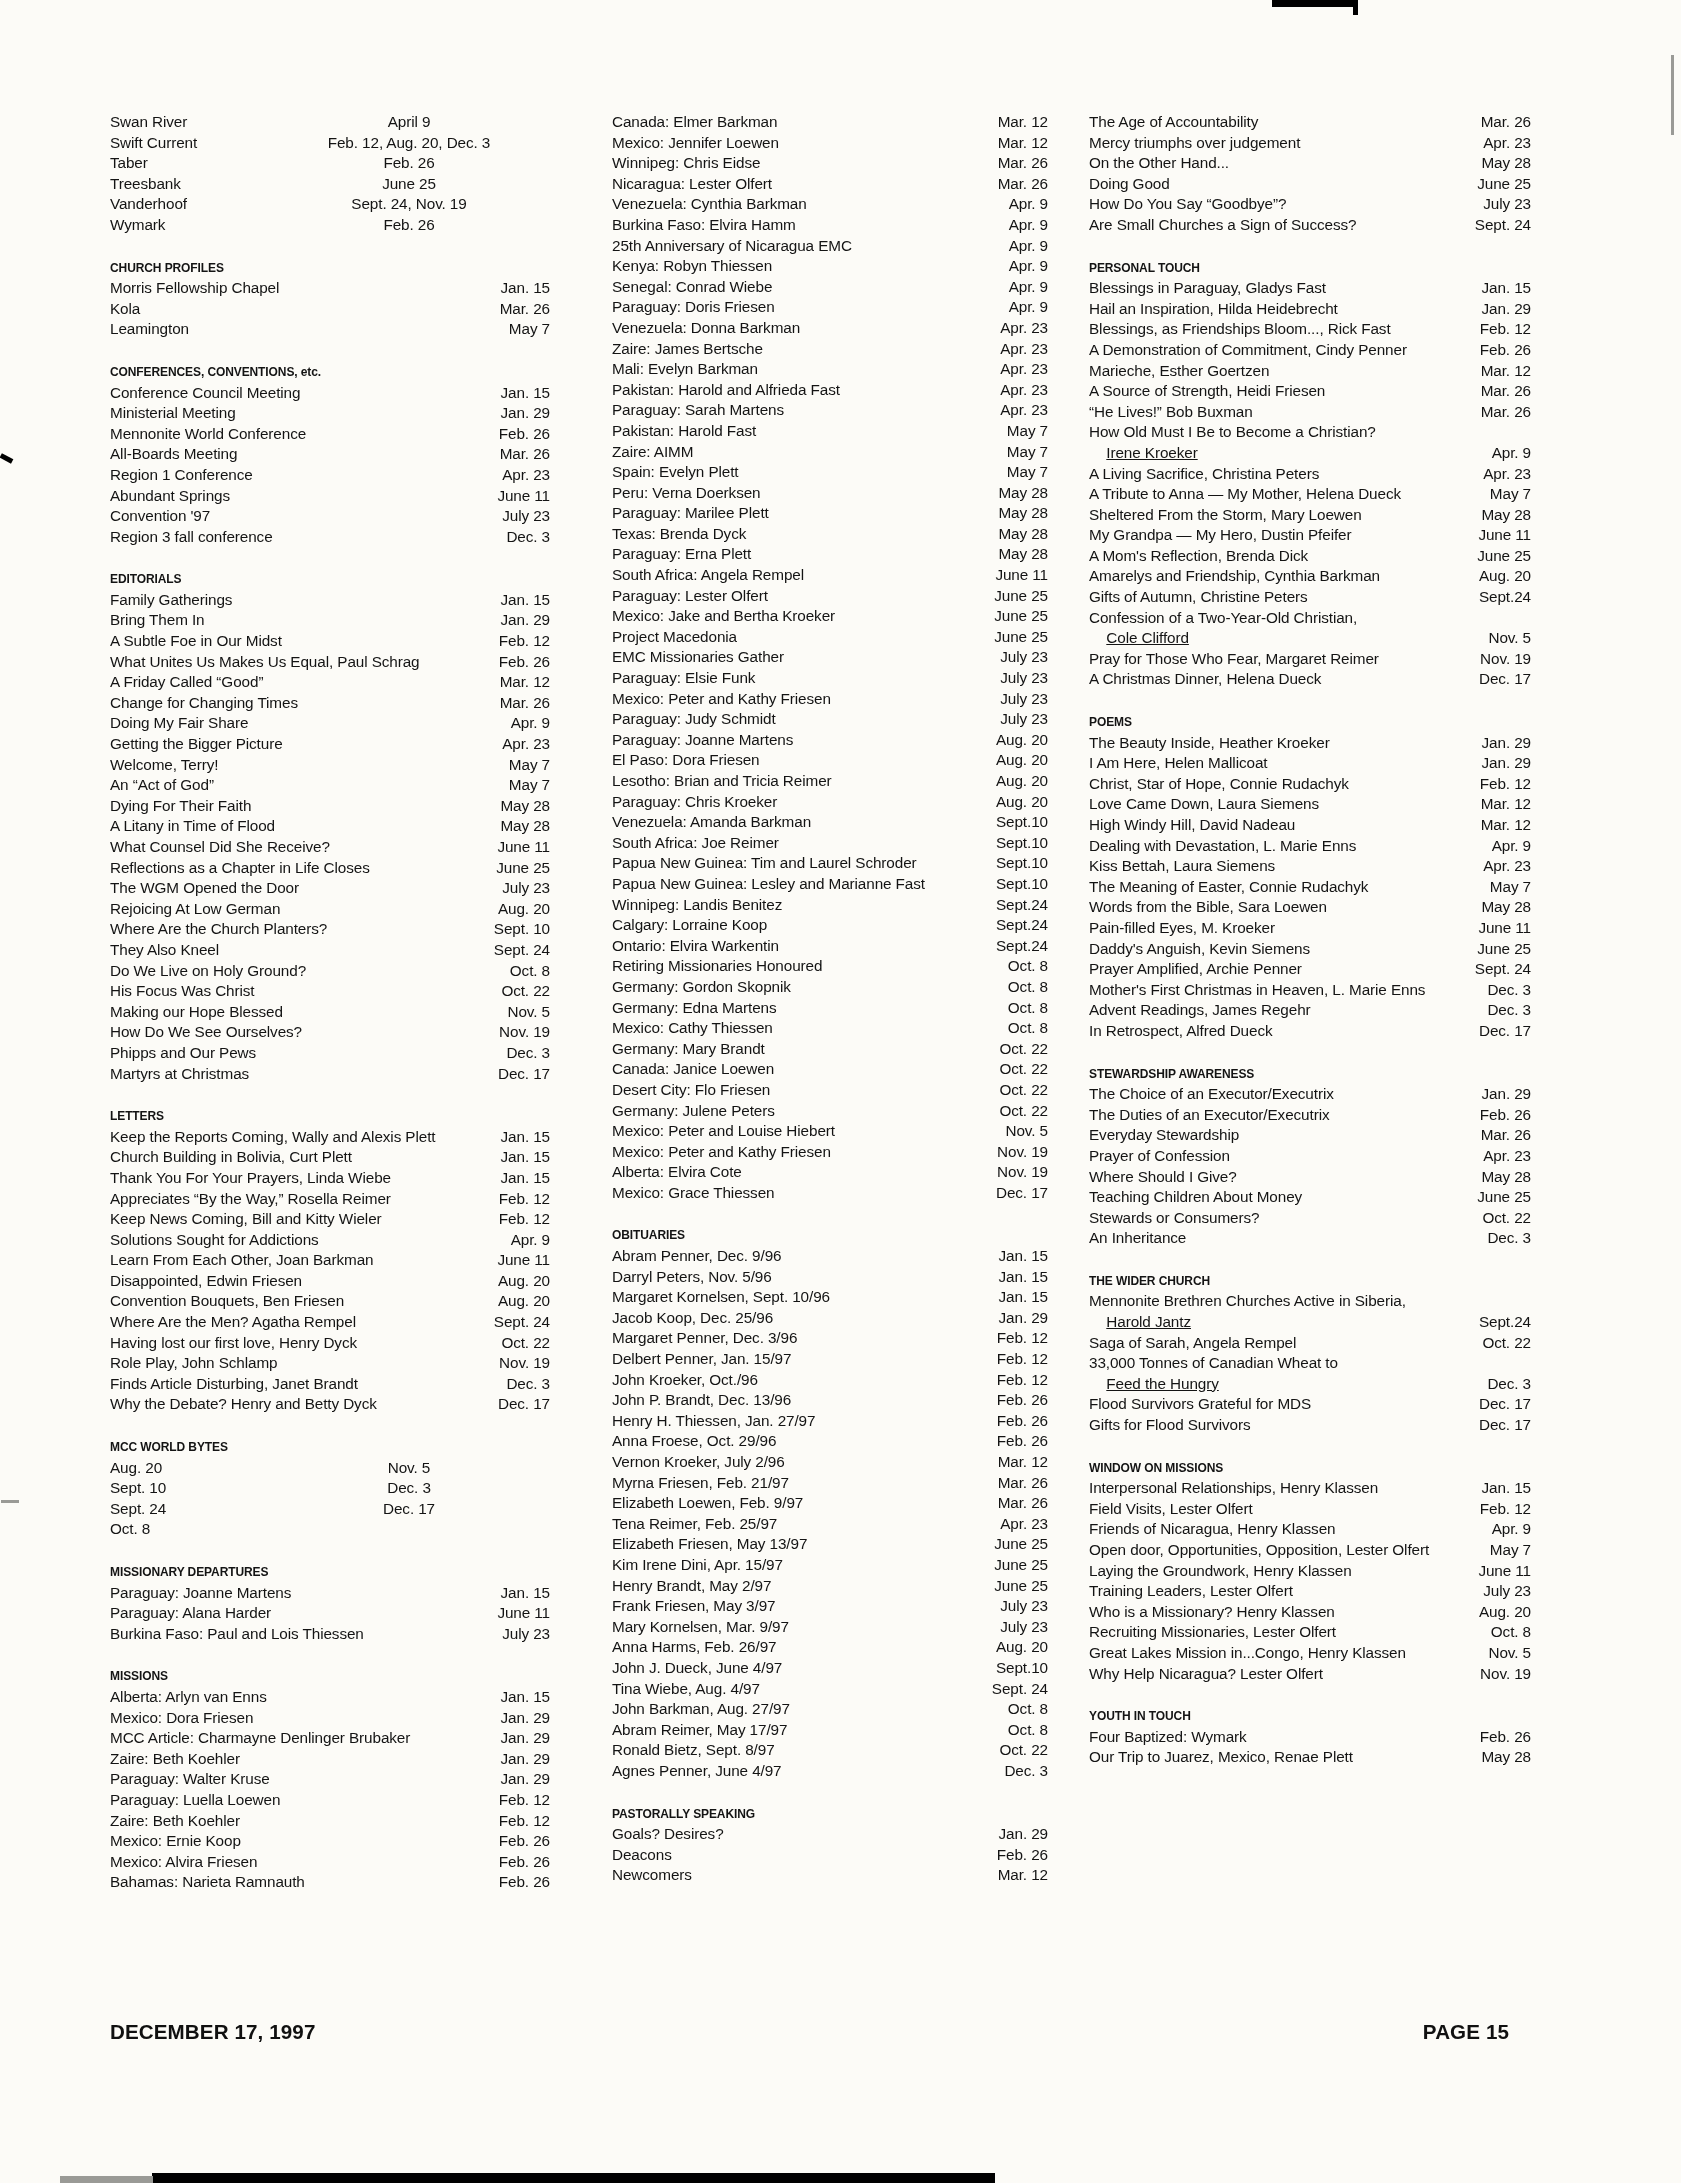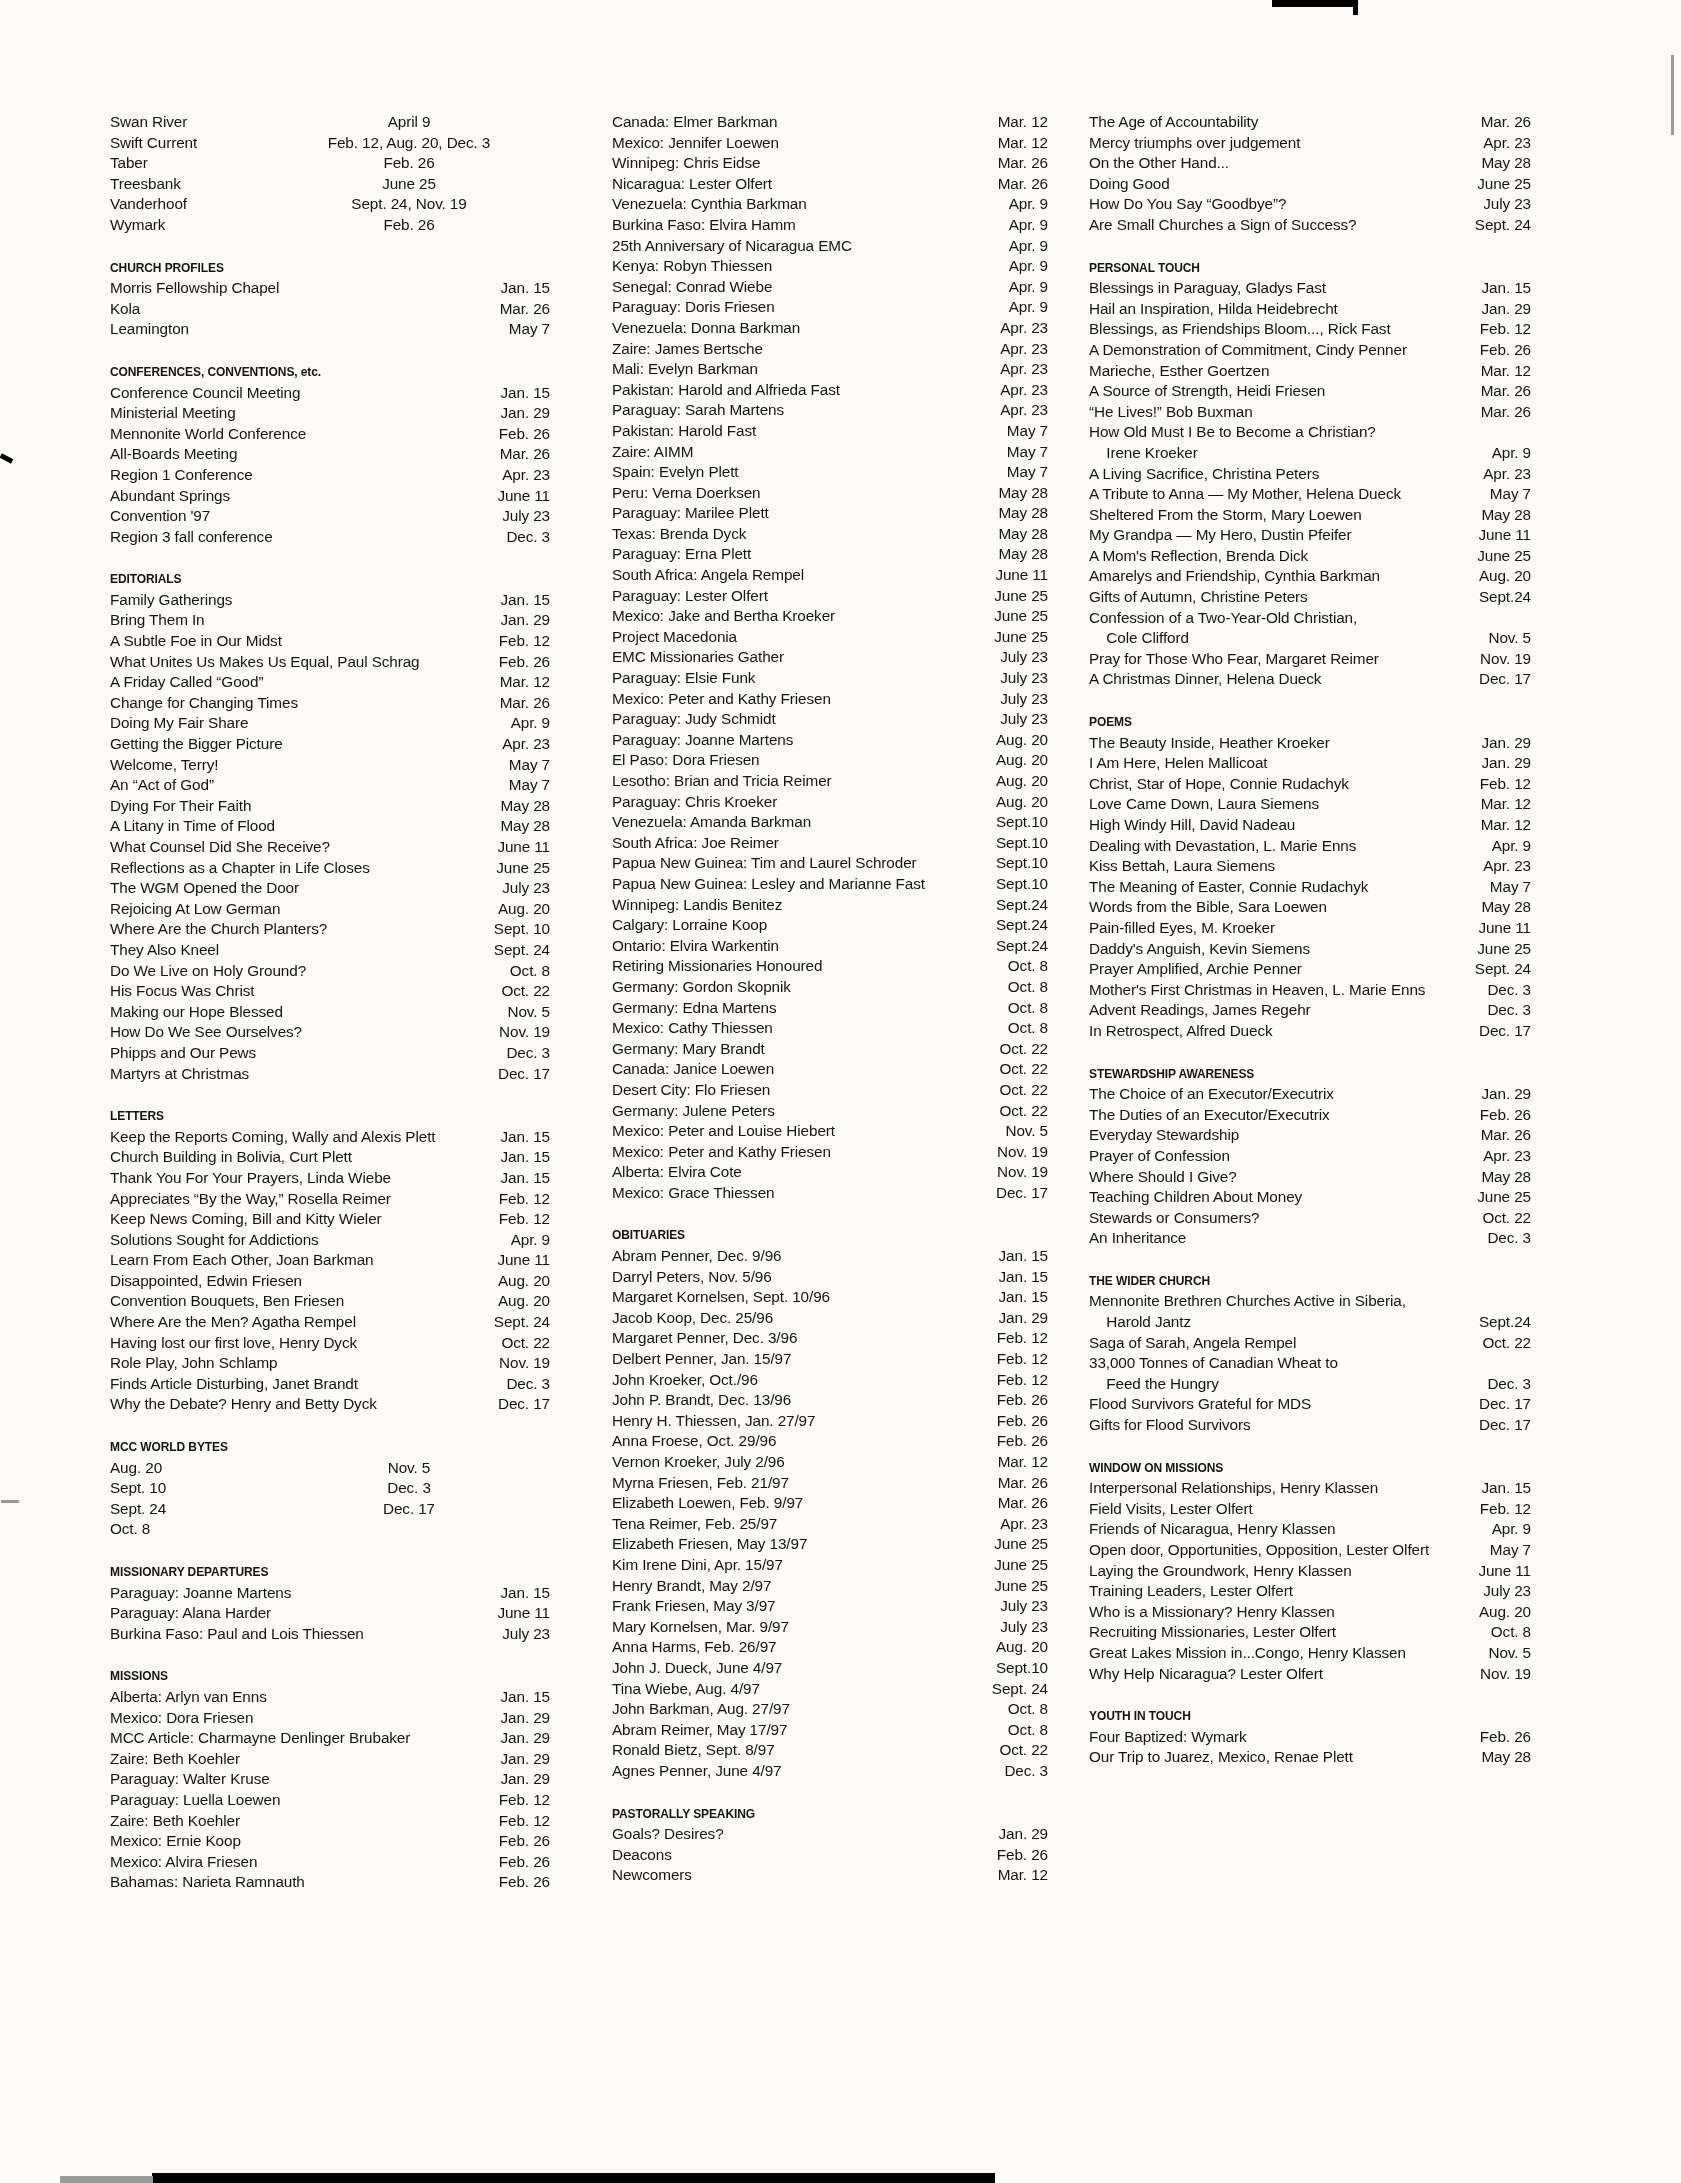--- a/index.html
+++ b/index.html
@@ -11,21 +11,21 @@
   .col1{width:440px;margin-right:62px;}
   .col2{width:436px;margin-right:41px;}
   .col3{width:442px;}
   .block + .block{margin-top:22px;}
   .sec-title{font-size:12px;font-weight:700;line-height:20.6px;letter-spacing:-0.1px;}
   .row{display:flex;align-items:baseline;font-size:15.3px;line-height:20.6px;letter-spacing:-0.1px;}
   .row .t{flex:1 1 auto;white-space:nowrap;padding-right:6.7px;}
   .row .d{flex:0 0 auto;white-space:nowrap;text-align:right;}
   .row.tabbed .t{flex:0 0 158px;padding-right:0;}
   .row.tabbed .d{flex:1 1 auto;text-align:center;}
-  .row.cont .t{padding-left:17.3px;}
+  .row.cont .t{padding-left:17.3px;text-decoration:underline;}
   #footer{position:absolute;left:110px;top:2020px;width:1399px;display:flex;justify-content:space-between;font-weight:700;font-size:20.6px;letter-spacing:0.1px;color:#101010;}
   .artifact{position:absolute;background:#000;}
   .artifact.grey{background:#9a9a96;}
 </style>
 </head>
 <body>
 
 <div id="page">
 
   <div class="artifact" style="left:1272px;top:0;width:85px;height:6.7px;"></div>
@@ -972,15 +972,19 @@
             <span class="d">Feb. 26</span>
           </div>
           <div class="row">
             <span class="t">Our Trip to Juarez, Mexico, Renae Plett</span>
             <span class="d">May 28</span>
           </div>
         </div>
       </div>
     </div>
 
+  <div id="footer">
+    <span>DECEMBER 17, 1997</span>
+    <span>PAGE 15</span>
+  </div>
 
 </div>
 
 
 </body></html>

